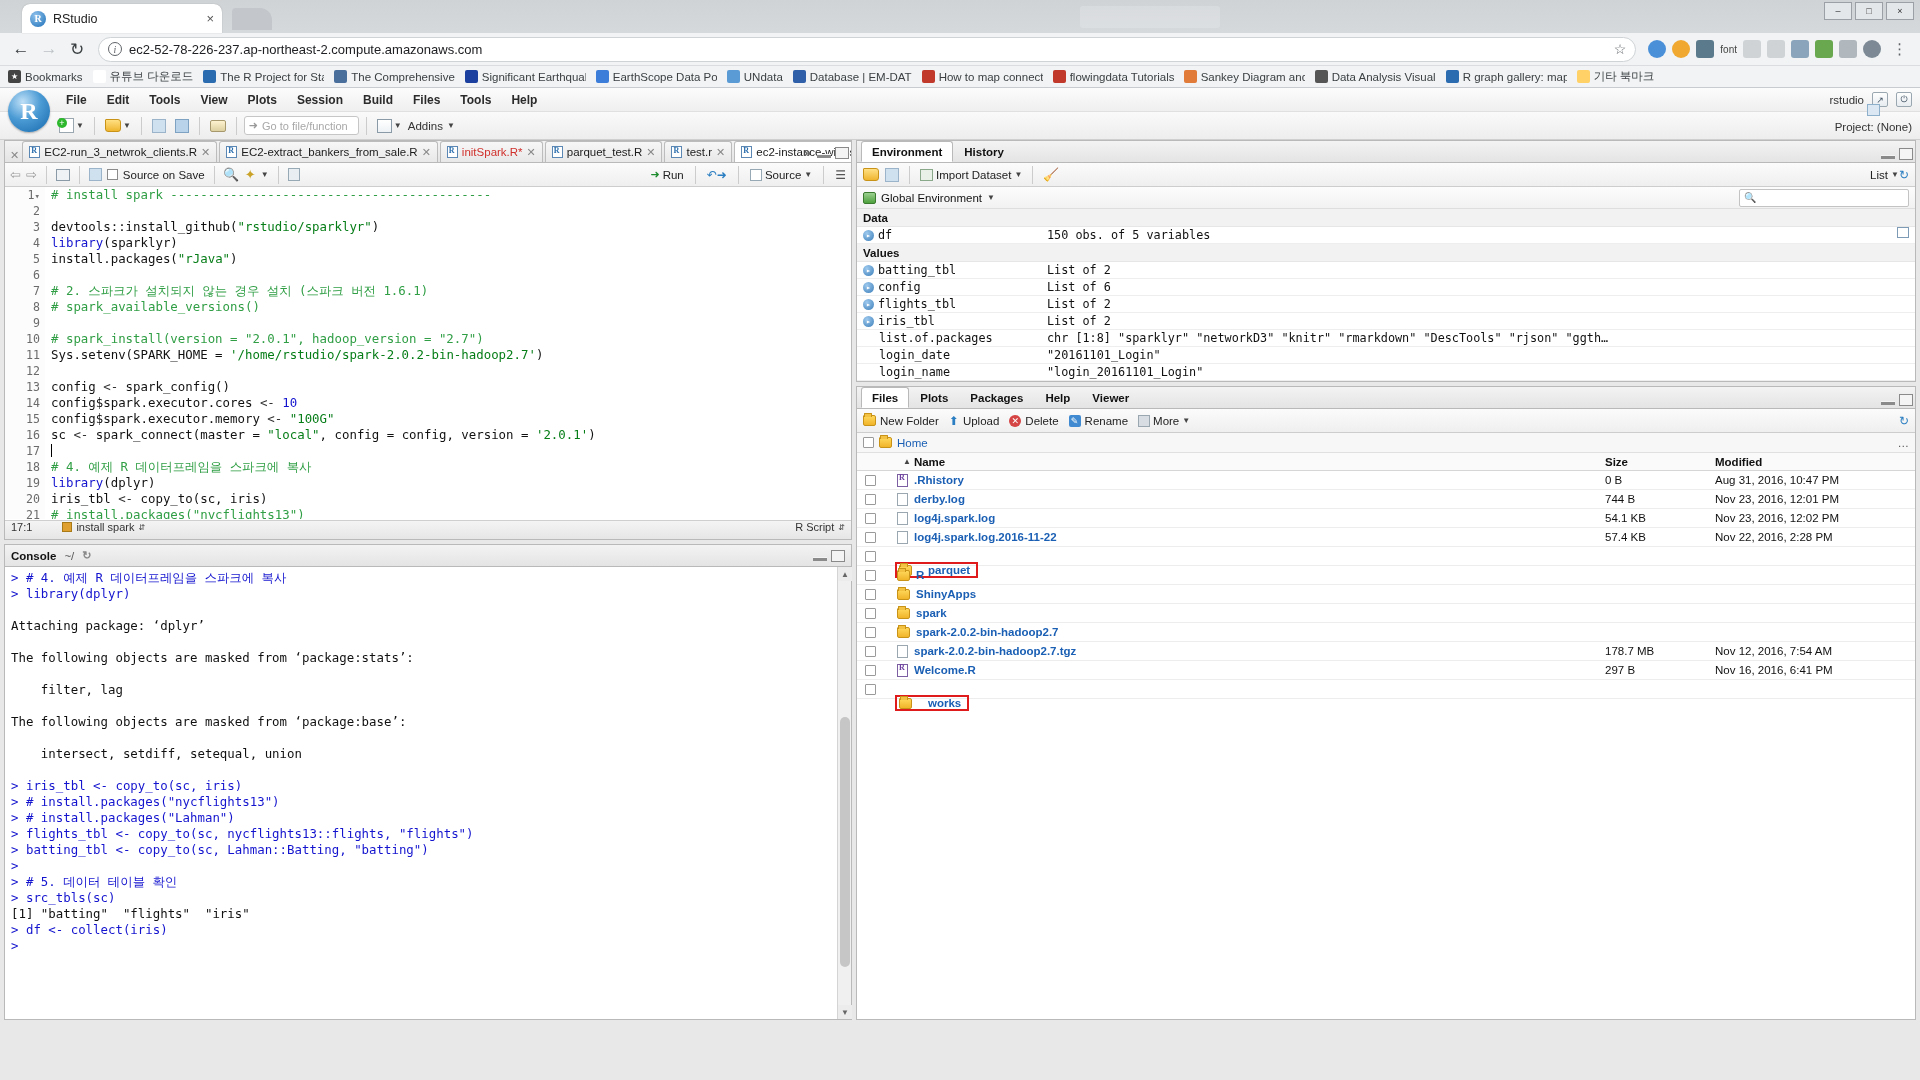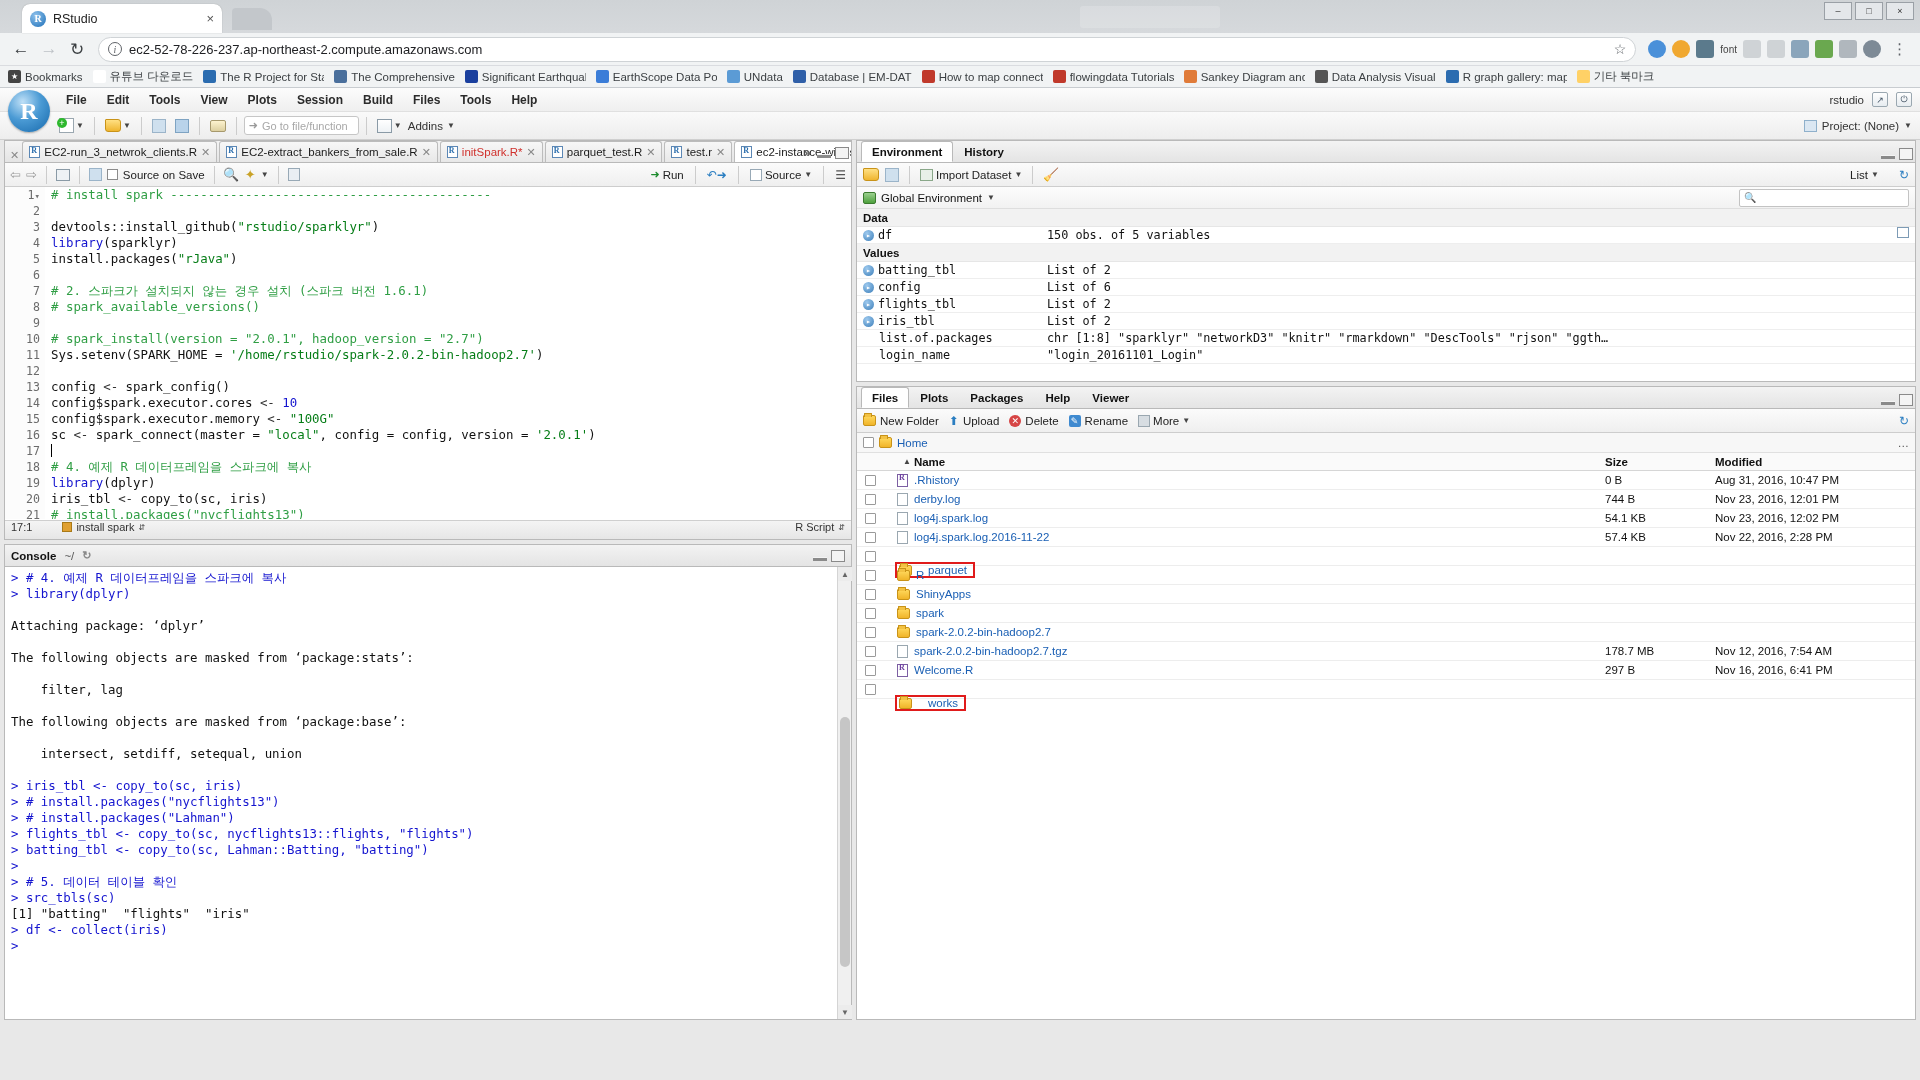--- a/index.html
+++ b/index.html
@@ -116,21 +116,21 @@
   .tb-sep { width:1px; height:18px; background:#cccccc; margin: 0 4px; }
   .tb-btn { height: 20px; display:flex; align-items:center; gap:2px; padding: 0 3px; }
   .caret { font-size: 8px; color:#444; }
   .goto-box {
     width: 115px; height: 19px; border:1px solid #c6c6c6; border-radius: 3px;
     background: #fff; display:flex; align-items:center; gap:4px; padding: 0 4px;
     font-size: 11px; color: #a8a8a8;
   }
   .addins { font-size: 11.5px; color:#333; display:flex; gap:4px; align-items:center; }
   .rs-project { position:absolute; right: 8px; font-size: 11.5px; color:#333;
-                display:flex;align-items:center;gap:5px;}
+                display:flex;align-items:center;gap:5px;flex-direction:column;}
 
   
   .panes { position:absolute; left:0; right:0; top: 52px; bottom:0; }
 
   .pane { position:absolute; background:#fff; border:1px solid #b9b9b9; }
   .pane-src   { left: 4px;  top: 0;   width: 848px; height: 400px; }
   .pane-cons  { left: 4px;  top: 404px; width: 848px; height: 476px; }
   .pane-env   { left: 856px; top: 0;   width: 1060px; height: 242px; }
   .pane-files { left: 856px; top: 246px; width: 1060px; height: 634px; }
 
@@ -239,21 +239,21 @@
     height: 21px; padding: 0 10px; display:flex; align-items:center;
     font-size: 11.5px; font-weight:bold; color:#111; border:1px solid transparent;
   }
   .env-tab.active { background:#fff; border-color:#b9b9b9; border-bottom-color:#fff;
                     border-radius:3px 3px 0 0; }
   .env-toolbar {
     height: 24px; background: linear-gradient(#fbfbfb,#efefef);
     border-bottom: 1px solid #cdcdcd; display:flex; align-items:center; gap:6px;
     padding: 0 6px; font-size: 11.5px; color:#222;
   }
-  .env-toolbar .right { margin-left:auto; display:flex;align-items:center;gap:20px;}
+  .env-toolbar .right { margin-left:auto; display:flex;align-items:center;gap:0;}
   .env-filter {
     width: 170px; height: 18px; border:1px solid #c3c3c3; background:#fff;
     border-radius:2px; display:flex;align-items:center;padding:0 4px;font-size:11px;color:#999;
   }
   .env-scope {
     height: 22px; background: linear-gradient(#fcfcfc,#f2f2f2);
     border-bottom: 1px solid #dedede; display:flex;align-items:center;gap:5px;
     padding: 0 6px; font-size: 11.5px; color: #111;
   }
   .env-rows { position:absolute; left:0; right:0; top:68px; bottom:0; overflow:hidden; }
@@ -312,21 +312,21 @@
   }
   .files-header .c-chk { width: 26px; }
   .files-header .c-name { flex:1; display:flex; align-items:center; gap:3px; padding-left: 20px;}
   .files-header .c-size { width: 110px; }
   .files-header .c-mod  { width: 200px; }
   .file-row {
     height: 19px; display:flex; align-items:center; font-size: 11.5px;
     border-bottom: 1px solid #ededed; color: #1a5fb4;
   }
   .file-row .c-chk { width: 26px; display:flex; justify-content:center; }
-  .file-row .c-name { flex:1; display:flex; align-items:center; gap:6px; padding-left: 14px;}
+  .file-row .c-name { flex:1; display:flex; align-items:center; gap:6px; padding-left: 14px; font-weight: bold;}
   .file-row .c-size { width: 110px; color: #111; }
   .file-row .c-mod  { width: 200px; color: #111; }
   .row-chk { width:11px;height:11px;border:1px solid #9a9a9a;background:#fff;border-radius:1px;}
   .hl-wrap { display:inline-flex; align-items:center; gap:16px; border: 2px solid #e01b1b;
              padding: 0 6px 0 2px; margin-left: -2px; margin-top: 28px; }
   .sortcaret { font-size: 8px; color:#444; }
 </style>
 </head>
 <body>
 
@@ -743,20 +743,26 @@
                 <span class="val">List of 2</span>
               </div>
               <div class="env-row">
                 <span class="nm indent">
                   <span>list.of.packages</span>
                 </span>
                 <span class="val">chr [1:8] "sparklyr" "networkD3" "knitr" "rmarkdown" "DescTools" "rjson" "ggth…</span>
               </div>
               <div class="env-row">
                 <span class="nm indent">
+                  <span>login_date</span>
+                </span>
+                <span class="val">"20161101_Login"</span>
+              </div>
+              <div class="env-row">
+                <span class="nm indent">
                   <span>login_name</span>
                 </span>
                 <span class="val">"login_20161101_Login"</span>
               </div>
             </div>
         </div>
       </div>
 
       <div class="pane pane-files">
         <div class="env-tabs">

